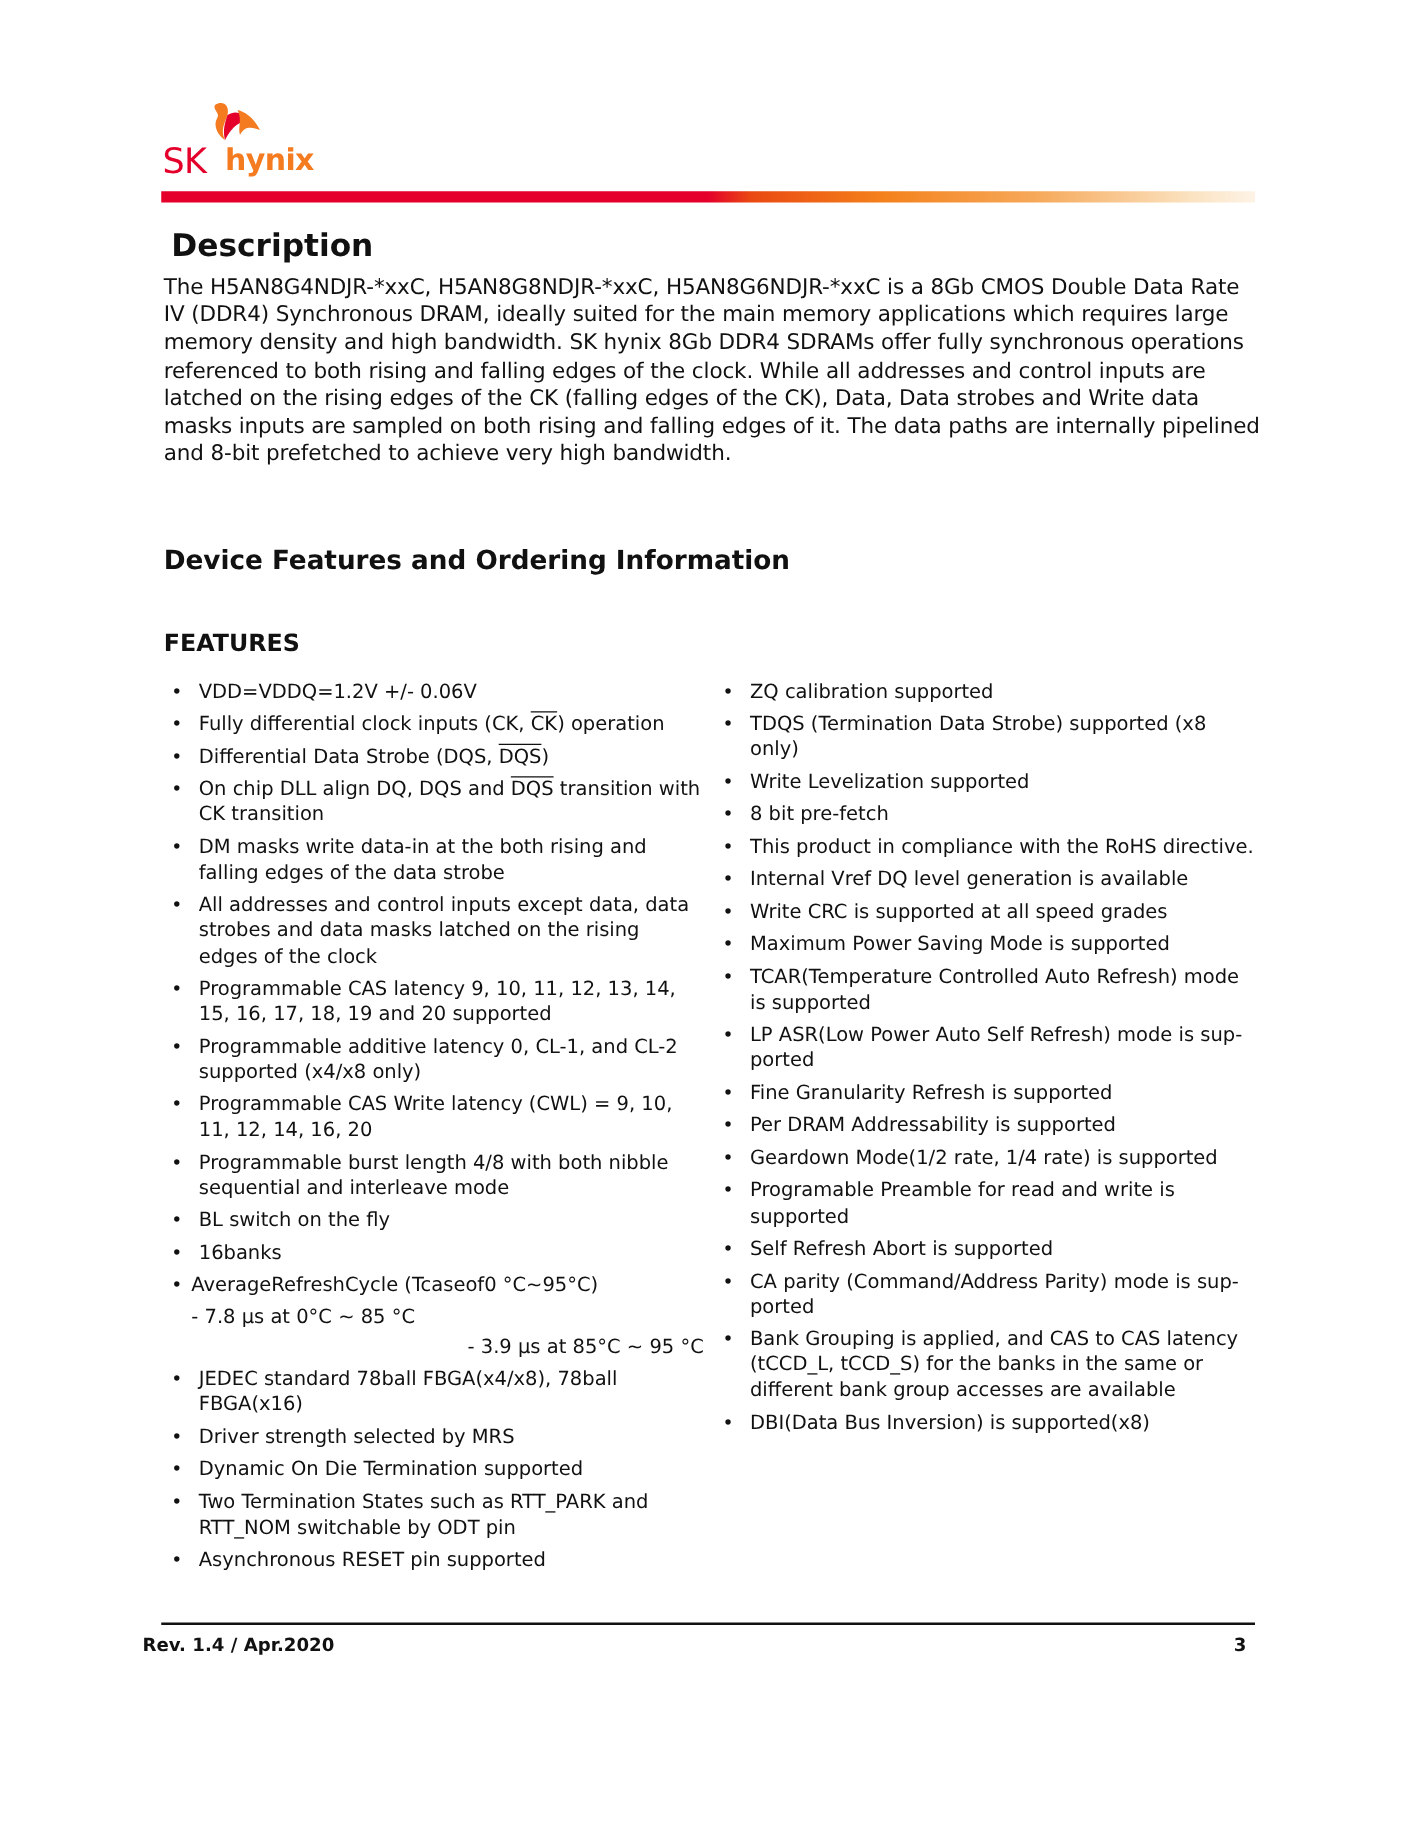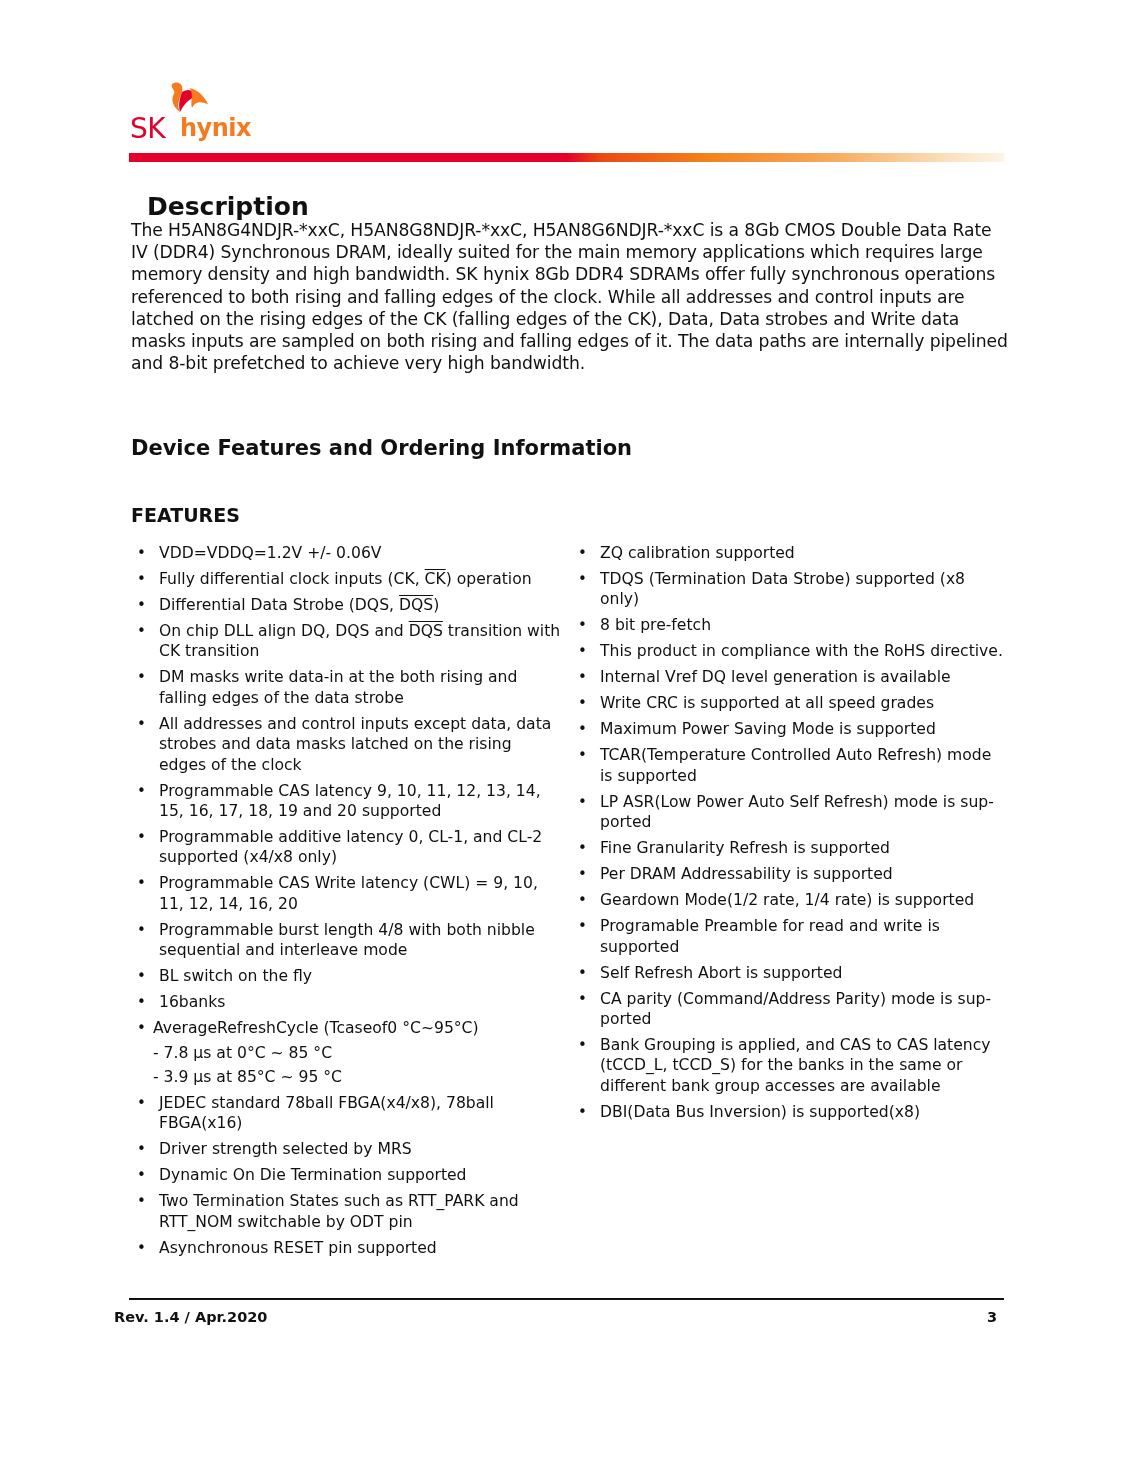--- a/index.html
+++ b/index.html
@@ -3,21 +3,21 @@
 <meta charset="utf-8">
 <style>
   html, body { margin:0; padding:0; background:#ffffff; }
   body { width:1133px; height:1467px; position:relative; font-family:"DejaVu Sans", sans-serif; color:#111; overflow:hidden; }
   .logo { position:absolute; left:130px; top:78px; width:140px; height:70px; }
   .logo .sk { position:absolute; left:0; top:34px; font-family:"DejaVu Sans", sans-serif; font-weight:normal; font-size:28px; color:#e4002b; letter-spacing:-0.5px; }
   .logo .hynix { position:absolute; left:50px; top:36px; font-family:"DejaVu Sans", sans-serif; font-weight:bold; font-size:24px; color:#f47b20; letter-spacing:-0.5px; }
   .logo svg { position:absolute; left:38px; top:0; }
   .header-bar { position:absolute; left:129px; top:153px; width:875px; height:9px;
     background:linear-gradient(to right,#e4002b 0%,#e4002b 50%,#ea4a12 54%,#f4811c 66%,#f6a95a 80%,#fbe2c0 94%,#fdf3e6 100%); }
-  h1.section { position:absolute; left:131px; top:176px; margin:16px; font-size:25px; font-weight:bold; color:#111; }
+  h1.section { position:absolute; left:131px; top:176px; margin:6px; font-size:25px; font-weight:bold; color:#111; }
   .desc { position:absolute; left:131px; top:219px; width:880px; margin:0; font-size:17.2px; line-height:22.2px; color:#111; letter-spacing:-0.1px; }
   h2.section2 { position:absolute; left:131px; top:436px; margin:0; font-size:21px; font-weight:bold; }
   h3.features { position:absolute; left:131px; top:504px; margin:0; font-size:19px; font-weight:bold; }
   ul.col { position:absolute; list-style:none; margin:0; padding:0; font-size:15.6px; line-height:20.4px; }
   ul.col li { position:relative; padding-left:28px; margin-bottom:5.6px; }
   ul.col li::before { content:"•"; position:absolute; left:6px; top:0; font-size:15px; }
   ul.left { left:131px; top:543px; width:432px; }
   ul.right { left:572px; top:543px; width:432px; }
   .ov { text-decoration:overline;text-align:right; }
   .sub { display:block; padding-left:0; margin-left:-8px; }
@@ -55,32 +55,33 @@
   <li>All addresses and control inputs except data, data strobes and data masks latched on the rising edges of the clock</li>
   <li>Programmable CAS latency 9, 10, 11, 12, 13, 14, 15, 16, 17, 18, 19 and 20 supported</li>
   <li>Programmable additive latency 0, CL-1, and CL-2 supported (x4/x8 only)</li>
   <li>Programmable CAS Write latency (CWL) = 9, 10, 11, 12, 14, 16, 20</li>
   <li>Programmable burst length 4/8 with both nibble sequential and interleave mode</li>
   <li>BL switch on the fly</li>
   <li>16banks</li>
   <li style="padding-left:22px;">
     <span>AverageRefreshCycle (Tcaseof0 °C~95°C)</span>
     <span class="sub" style="margin-left:0;margin-top:4px;">- 7.8 µs at 0°C ~ 85 °C</span>
-    <span class="sub" style="margin-left:0;margin-top:4px;">- 3.9 µs at 85°C ~ 95 °C</span>
+    <span class="sub" style="margin-left:16px;margin-top:4px;text-align:right;">- 3.9 µs at 85°C ~ 95 °C</span>
   </li>
   <li>JEDEC standard 78ball FBGA(x4/x8), 78ball FBGA(x16)</li>
   <li>Driver strength selected by MRS</li>
   <li>Dynamic On Die Termination supported</li>
   <li>Two Termination States such as RTT_PARK and RTT_NOM switchable by ODT pin</li>
   <li>Asynchronous RESET pin supported</li>
 </ul>
 
 <ul class="col right">
   <li>ZQ calibration supported</li>
   <li>TDQS (Termination Data Strobe) supported (x8 only)</li>
+  <li>Write Levelization supported</li>
   <li>8 bit pre-fetch</li>
   <li>This product in compliance with the RoHS directive.</li>
   <li>Internal Vref DQ level generation is available</li>
   <li>Write CRC is supported at all speed grades</li>
   <li>Maximum Power Saving Mode is supported</li>
   <li>TCAR(Temperature Controlled Auto Refresh) mode is supported</li>
   <li>LP ASR(Low Power Auto Self Refresh) mode is sup-ported</li>
   <li>Fine Granularity Refresh is supported</li>
   <li>Per DRAM Addressability is supported</li>
   <li>Geardown Mode(1/2 rate, 1/4 rate) is supported</li>

